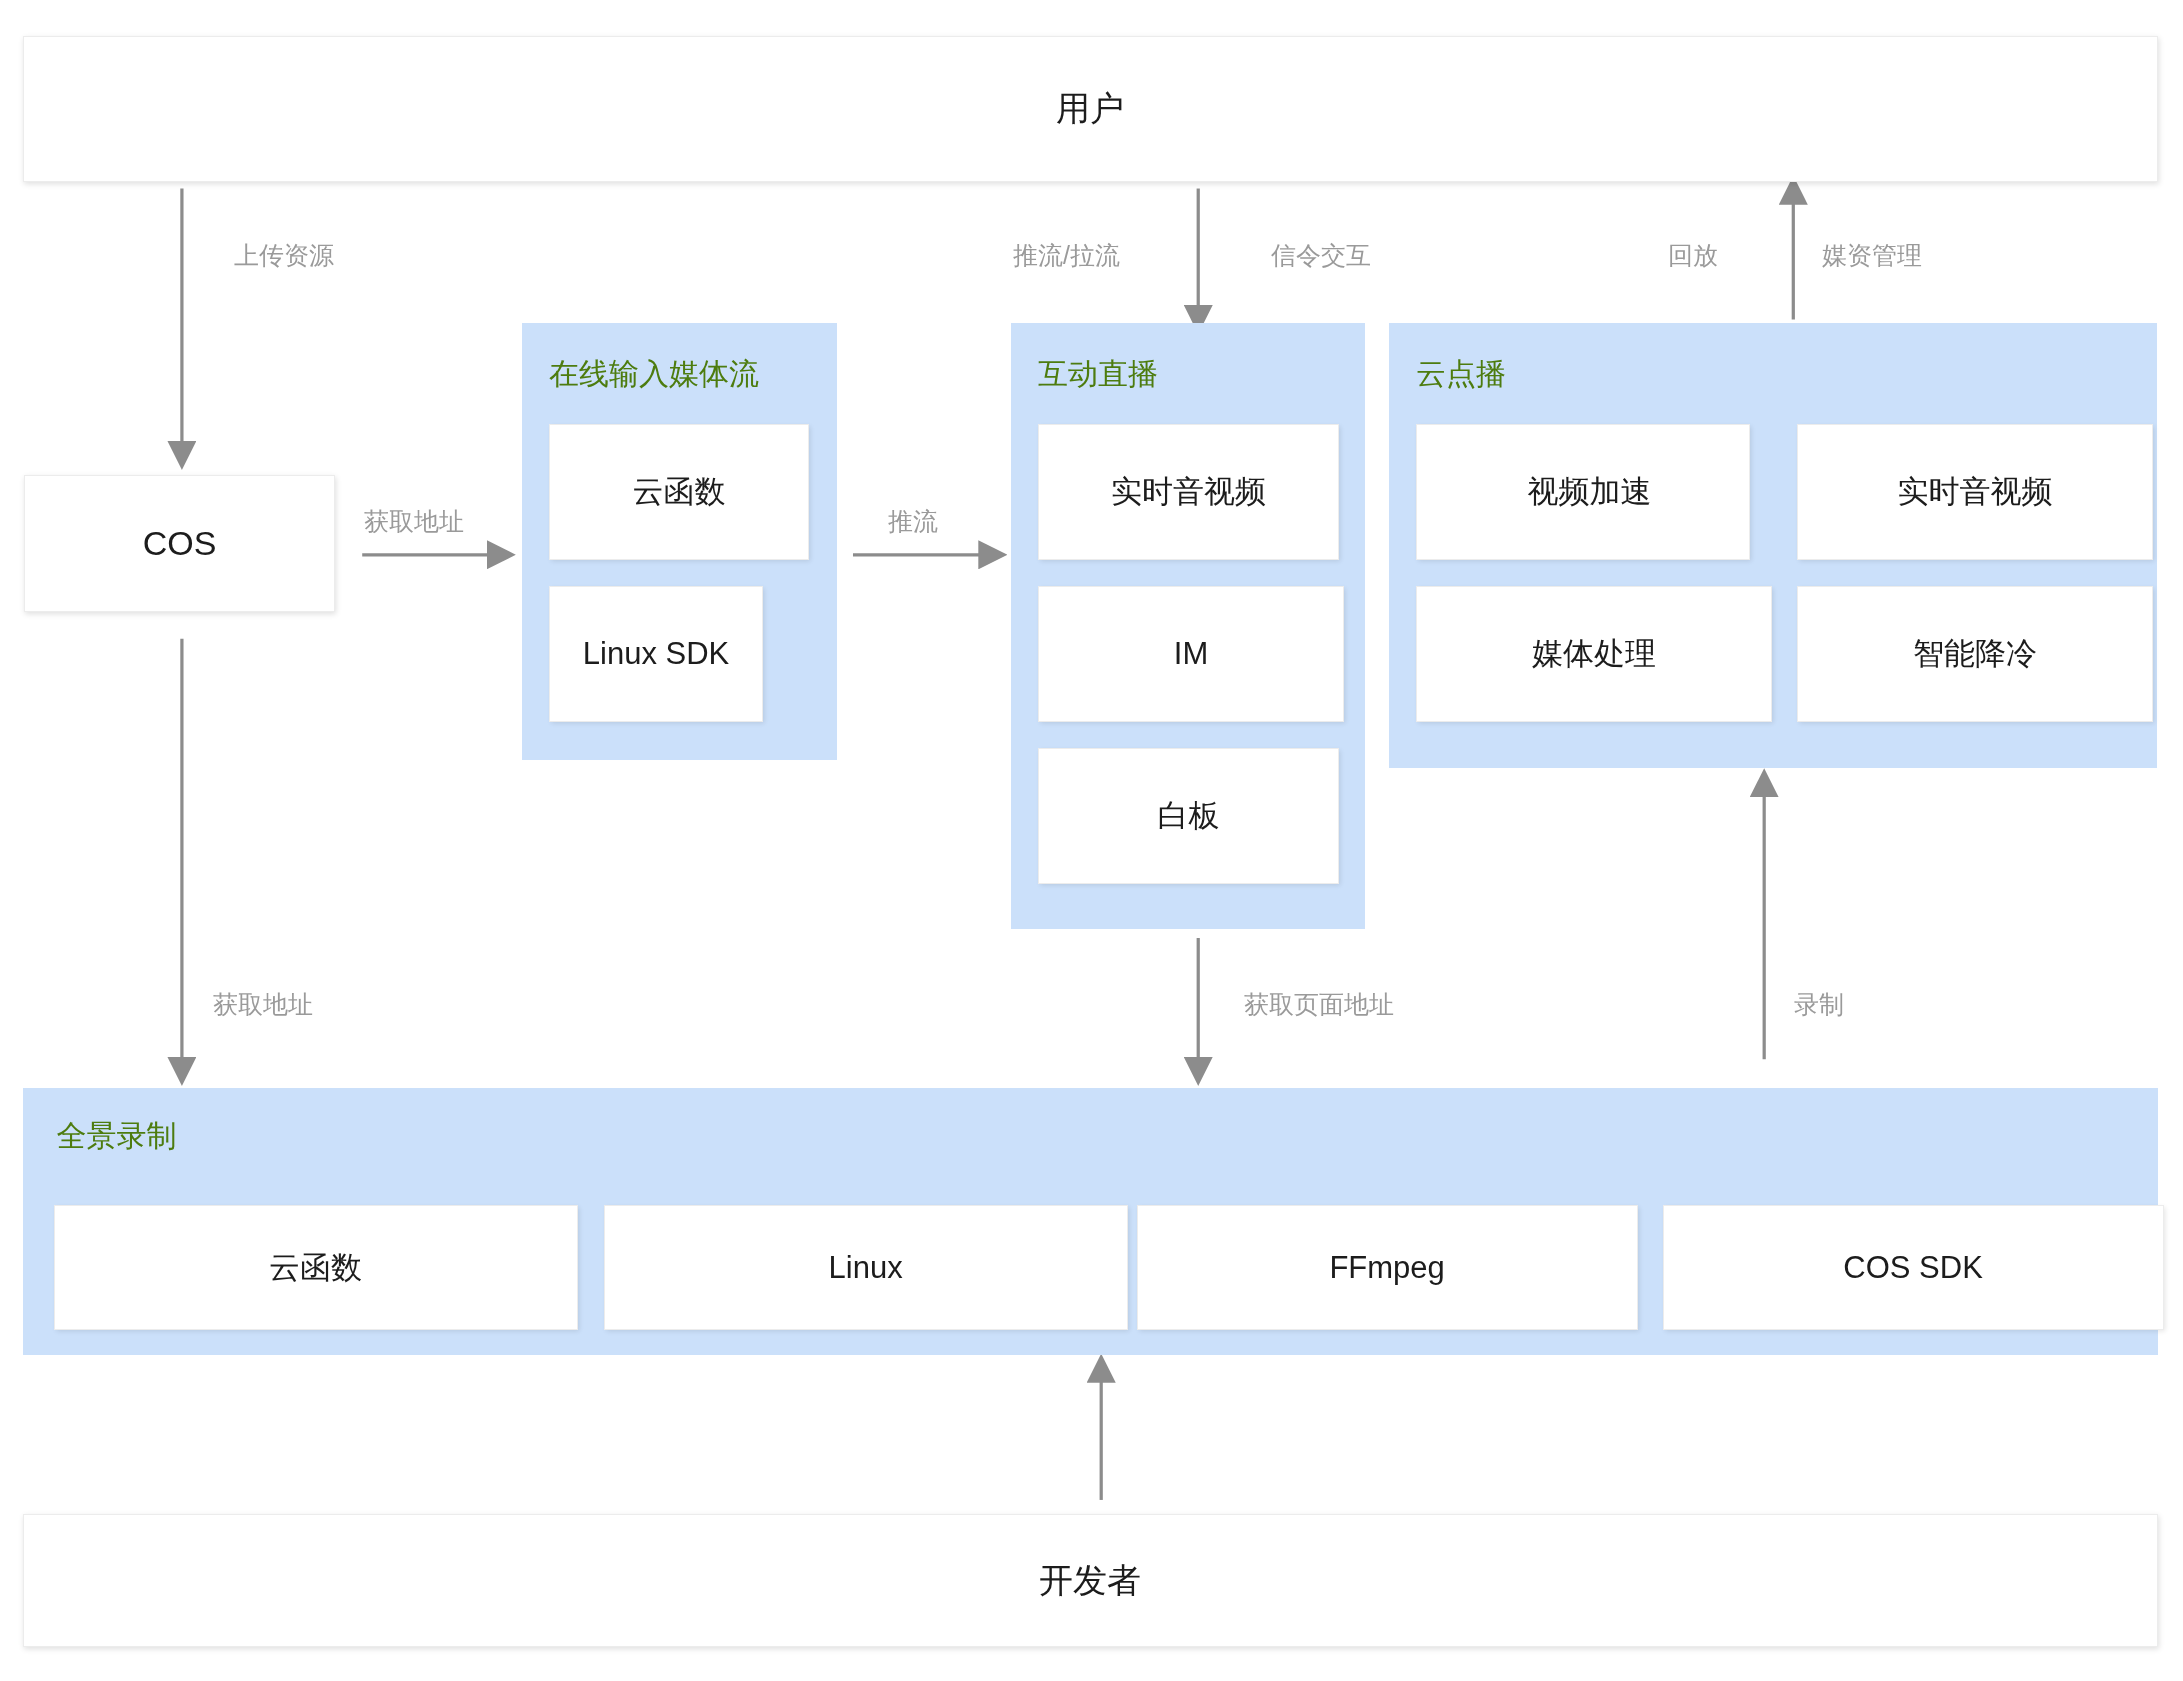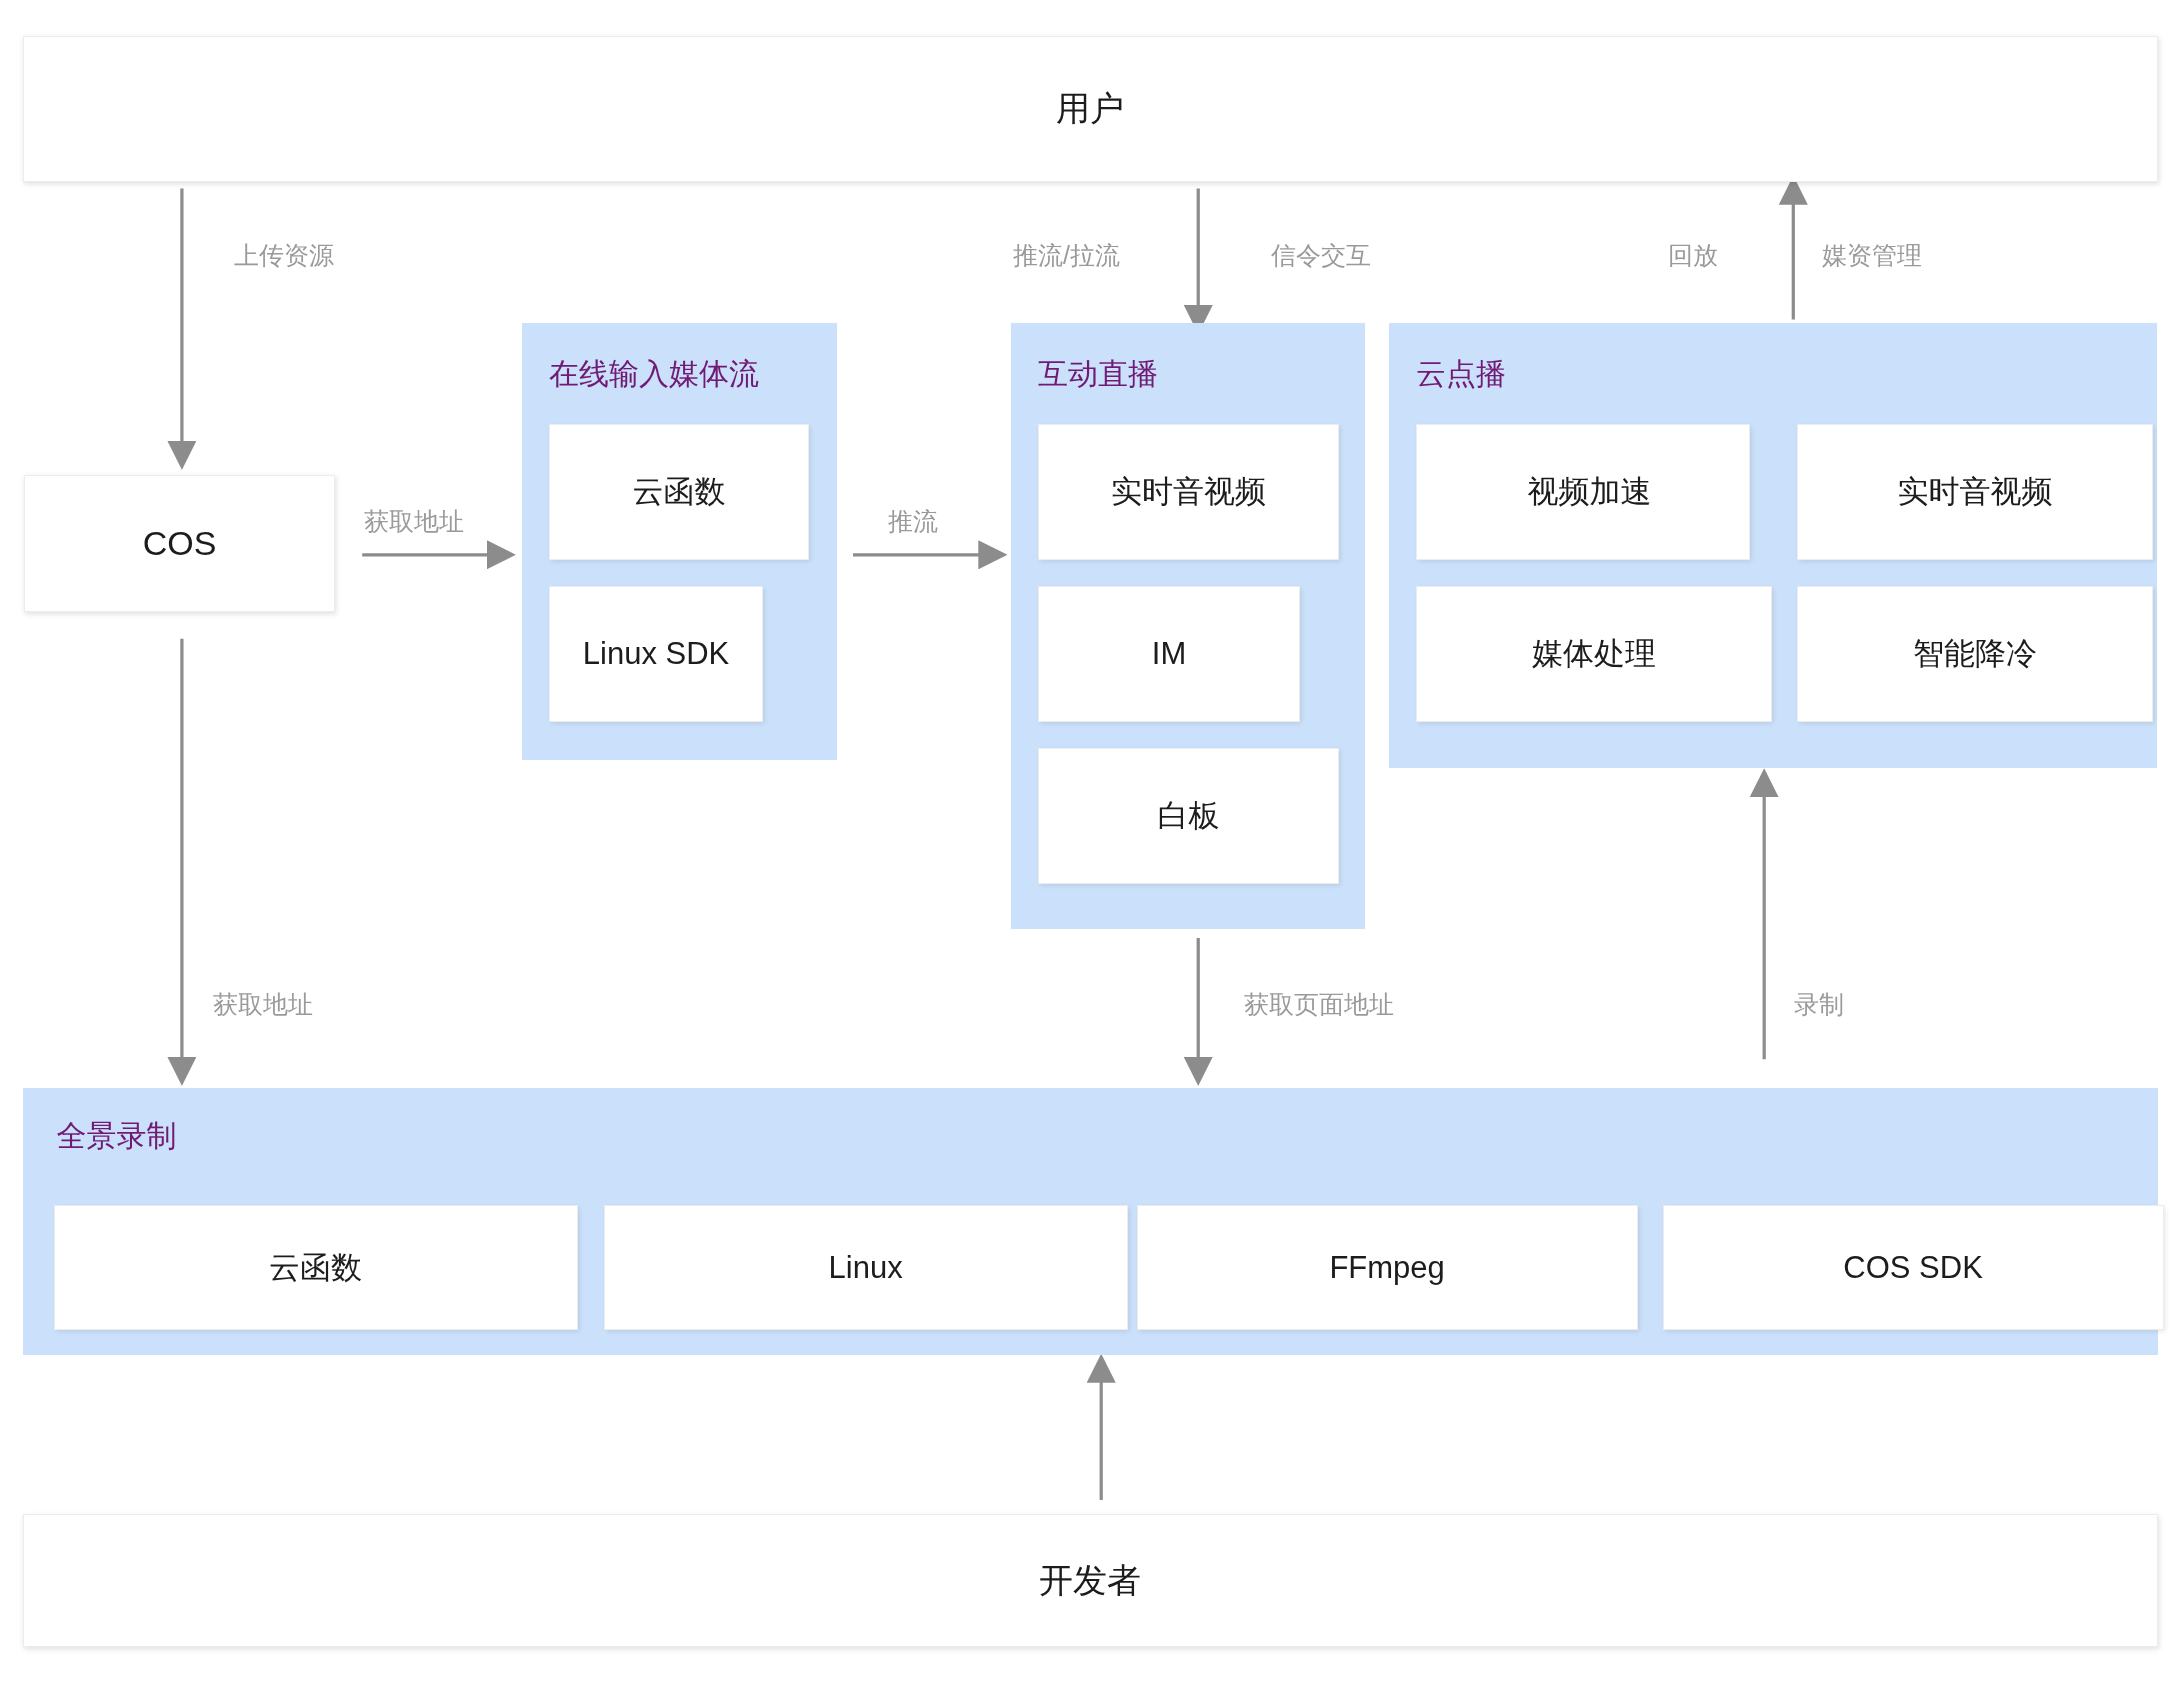--- a/index.html
+++ b/index.html
@@ -23,21 +23,21 @@
   .wbox.plain { box-shadow: 0.8px 2.4px 5.7px rgba(0,0,0,0.13); }
 
   
   .panel {
     position: absolute;
     background: #cbe0fa;
     display: block;
   }
   .panel-title {
     position: absolute;
-    color: #701a75;
+    color: #4d7c0f;
     font-size: 30px;
     white-space: nowrap;
   }
 
   
   .alabel {
     position: absolute;
     color: #9a9a9a;
     font-size: 25px;
     white-space: nowrap;
@@ -120,21 +120,21 @@
     <div class="wbox t-item" style="left:27px; top:263px; width:214px; height:136px;">
       <span>Linux SDK</span>
     </div>
   </div>
 
   <div class="panel" style="left:1011px; top:323px; width:354px; height:606px;">
     <div class="panel-title" style="left:27px; top:31px;">互动直播</div>
     <div class="wbox t-item" style="left:27px; top:101px; width:301px; height:136px;">
       <span>实时音视频</span>
     </div>
-    <div class="wbox t-item" style="left:27px; top:263px; width:262px; height:136px;justify-content:center;">
+    <div class="wbox t-item" style="left:27px; top:263px; width:306px; height:136px;justify-content:center;">
       <span>IM</span>
     </div>
     <div class="wbox t-item" style="left:27px; top:425px; width:301px; height:136px;">
       <span>白板</span>
     </div>
   </div>
 
   <div class="panel" style="left:1389px; top:323px; width:768px; height:445px;">
     <div class="panel-title" style="left:27px; top:31px;">云点播</div>
     <div class="wbox t-item" style="left:27px; top:101px; width:334px; height:136px;padding-left:13px;">

